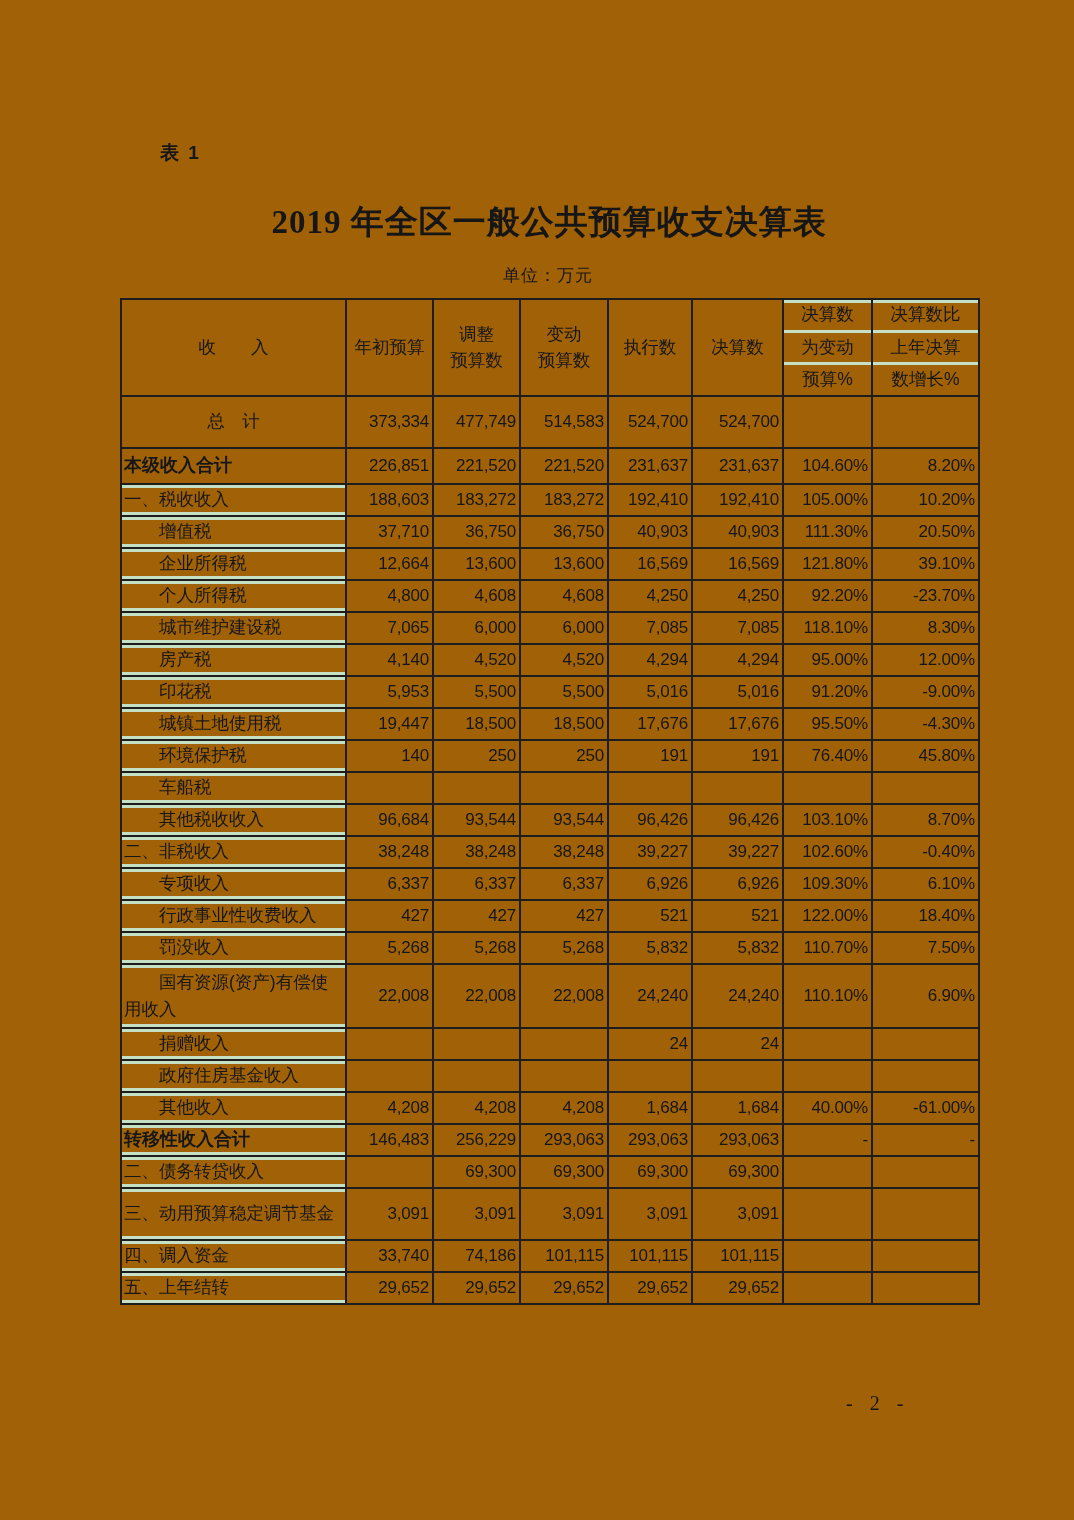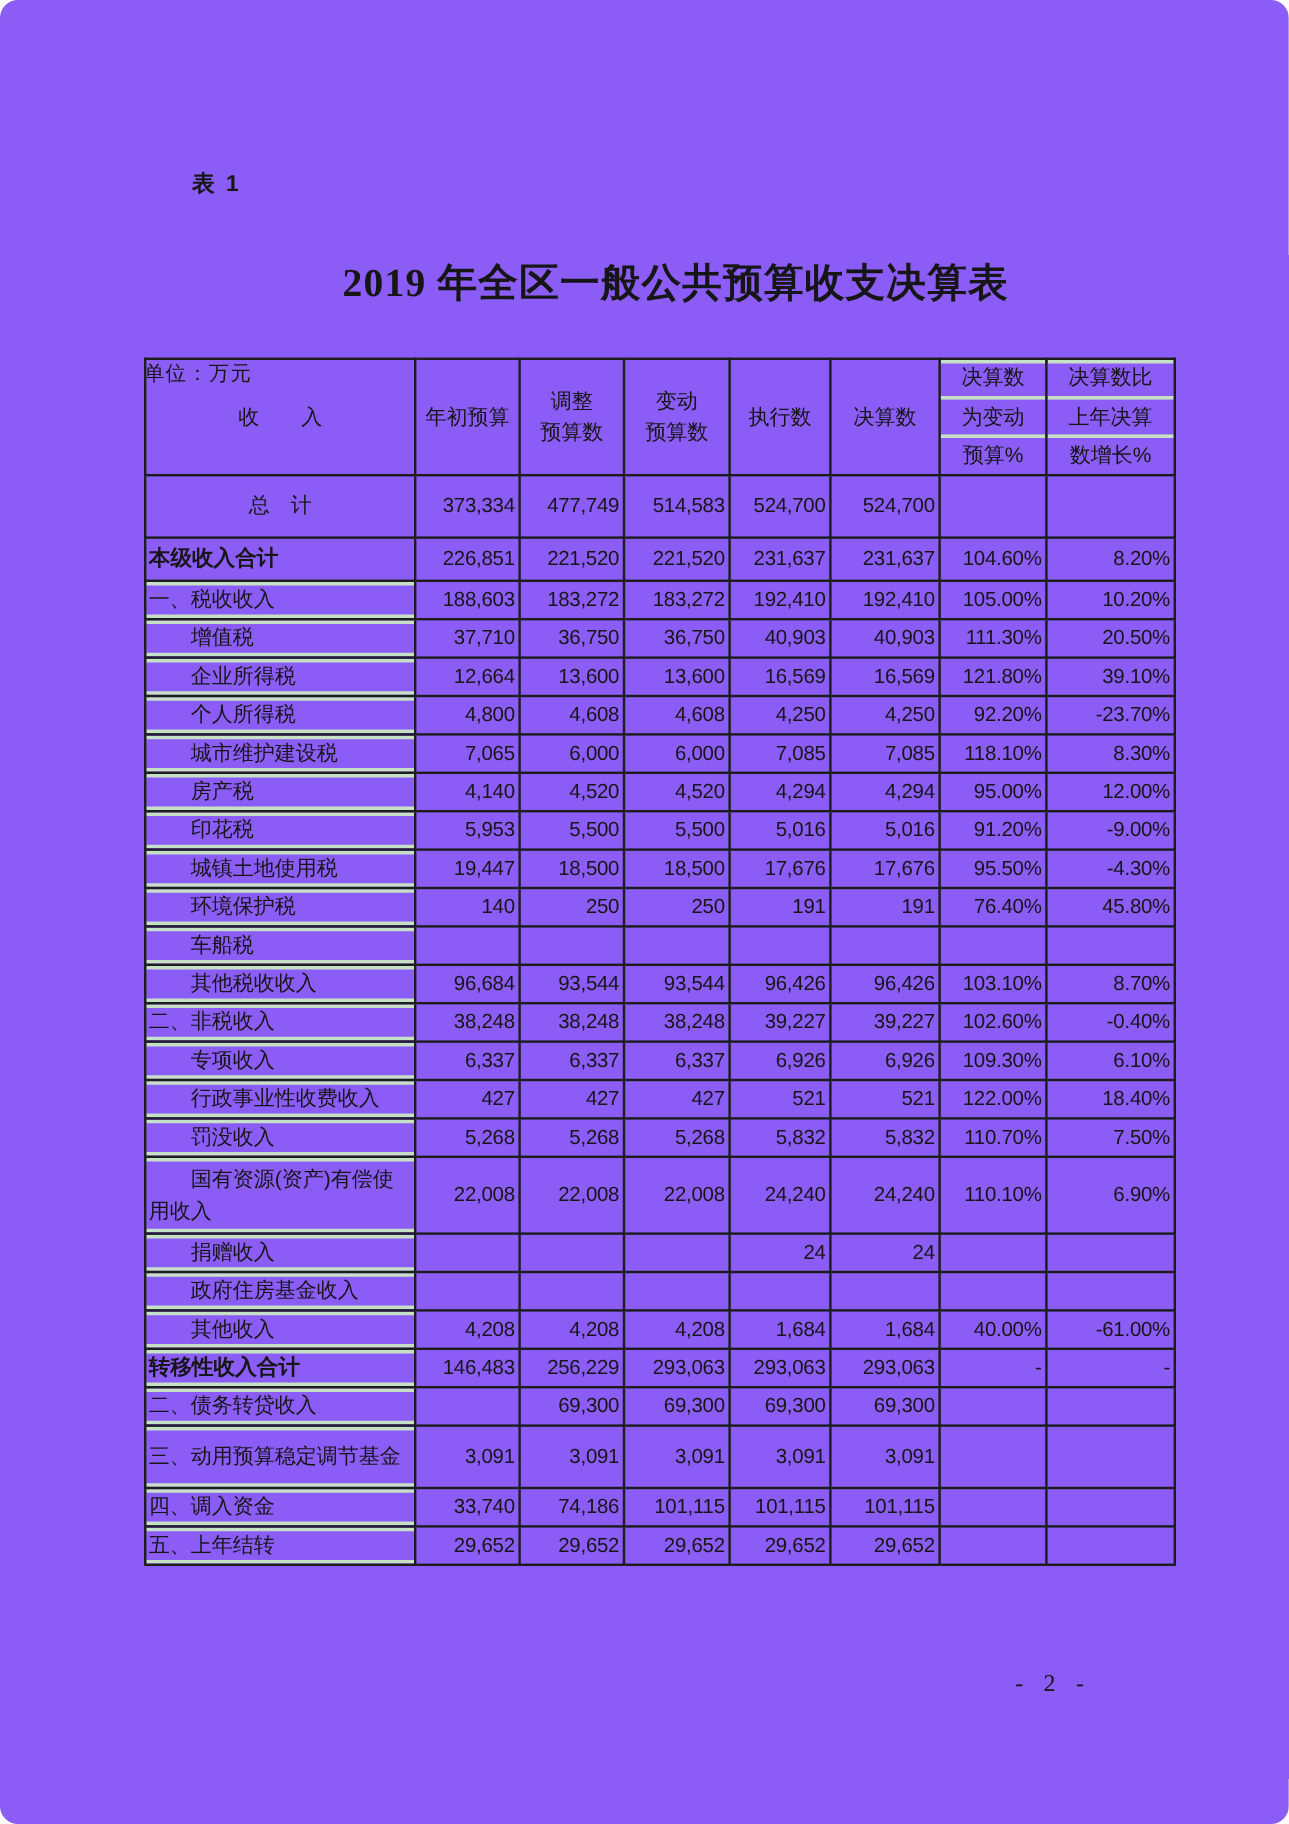--- a/index.html
+++ b/index.html
@@ -4,40 +4,39 @@
 <style>
   :root{
     --grid:#1d1d1d;
     --green:#c6e0c6;
     --ink:#161616;
   }
   html,body{margin:0;padding:0;background:#ffffff;}
   .sheet{
     position:relative;
     width:1074px;height:1520px;
-    background:#8b5cf6;
+    background:#a16207;
     font-family:"Liberation Sans",sans-serif;
     color:var(--ink);
     overflow:hidden;
-    border-radius:15px;
   }
   .table-label{
     position:absolute;left:160px;top:140px;
     font-size:19px;font-weight:600;letter-spacing:2px;
   }
   .doc-title{
-    position:absolute;left:108px;top:200px;width:882px;margin:14px;
+    position:absolute;left:108px;top:200px;width:882px;margin:0;
     text-align:center;
     font-family:"Liberation Serif",serif;
     font-weight:700;font-size:33px;letter-spacing:1px;
     white-space:nowrap;
   }
   .unit-note{
     position:absolute;left:120px;top:264px;width:856px;
-    text-align:left;font-size:17px;letter-spacing:1px;margin-top:36px;
+    text-align:center;font-size:17px;letter-spacing:1px;
   }
   table.budget{
     position:absolute;left:120px;top:298px;width:858px;
     border-collapse:collapse;table-layout:fixed;
   }
   .budget th,.budget td{
     border:2px solid var(--grid);
     padding:0;overflow:hidden;vertical-align:middle;
     font-weight:400;
   }

